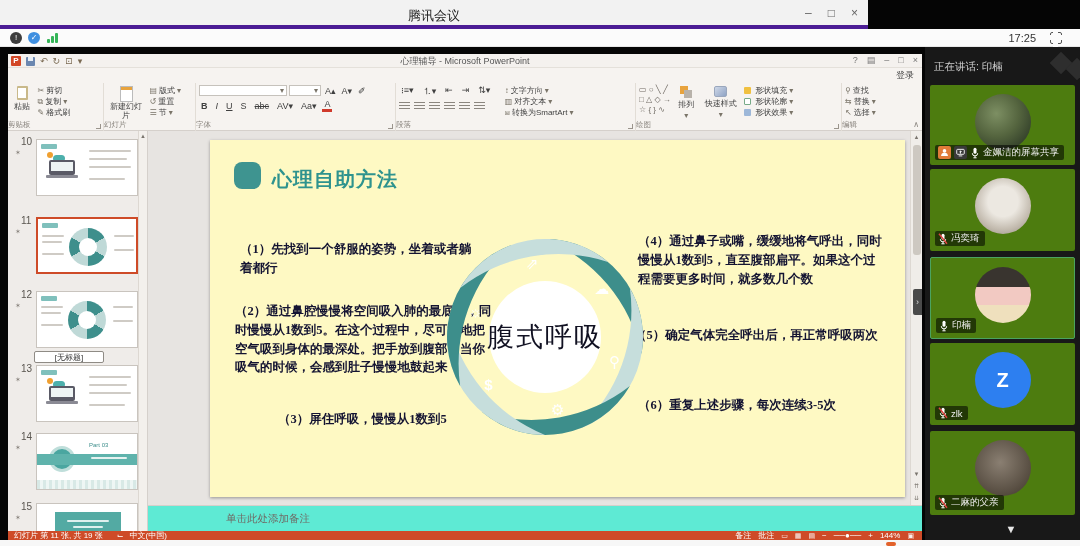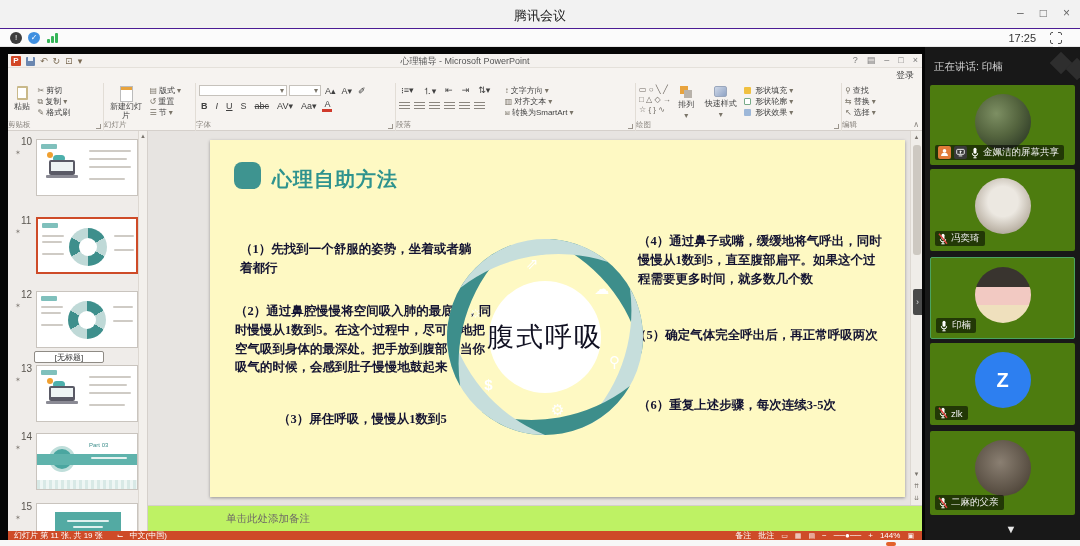--- a/index.html
+++ b/index.html
@@ -1,21 +1,21 @@
 <!DOCTYPE html>
 <html><head>
 <meta charset="utf-8">
 <style>
   *{margin:0;padding:0;box-sizing:border-box}
   html,body{width:1080px;height:546px;overflow:hidden;background:#000;
     font-family:"Liberation Sans","DejaVu Sans",sans-serif}
   #stage{position:relative;width:1080px;height:546px;background:#050505;overflow:hidden}
 
   
-  .tm-bar{position:absolute;left:0;top:0;width:1080px;height:29px;background:#f2f2f2;border-bottom:1px solid #4c1d95}
+  .tm-bar{position:absolute;left:0;top:0;width:868px;height:29px;background:#f2f2f2;border-bottom:4px solid #4c1d95}
   .tm-title{position:absolute;left:0;right:0;top:7px;text-align:center;font-size:13px;color:#222}
   .winctl{position:absolute;right:10px;top:6px;display:flex;gap:16px;color:#666;font-size:12px}
   .winctl span{cursor:default}
   .tm-sub{position:absolute;left:0;top:29px;width:1080px;height:18px;background:#fbfbfb;border-bottom:1px solid #e7e7e7}
   .tm-ico{position:absolute;top:3px;width:12px;height:12px;border-radius:50%}
   .ico-info{left:10px;background:#3d3d3d;color:#fff;font-size:8px;line-height:12px;text-align:center}
   .ico-shield{left:28px;background:#3f8fe0;border-radius:50% 50% 50% 50%/45% 45% 55% 55%;color:#fff;font-size:8px;line-height:12px;text-align:center}
   .bars{position:absolute;left:47px;top:4px;width:14px;height:10px}
   .bars i{position:absolute;bottom:0;width:3px;background:#35b558;border-radius:1px}
   .bars i:nth-child(1){left:0;height:4px}.bars i:nth-child(2){left:4px;height:7px}.bars i:nth-child(3){left:8px;height:10px}
@@ -82,21 +82,21 @@
   .tscroll{position:absolute;right:0;top:0;width:9px;height:400px;background:#f3f0ec;border-left:1px solid #ddd8d2}
   .tscroll .up{position:absolute;top:2px;left:0;right:0;text-align:center;font-size:6px;color:#7a756e}
 
   
   .p-main{position:absolute;left:140px;top:77px;width:774px;height:374px;background:#e7e4e1}
   .slide{position:absolute;left:62px;top:9px;width:695px;height:357px;background:#fef9c3;box-shadow:0 1px 3px rgba(0,0,0,.35)}
   .s-title-ico{position:absolute;left:24px;top:22px;width:27px;height:27px;background:#3e9490;border-radius:8px}
   .s-title{position:absolute;left:62px;top:26px;font-size:20px;font-weight:bold;color:#2e938e;letter-spacing:1px}
   .pt{position:absolute;font-family:"Liberation Serif","DejaVu Serif",serif;font-weight:bold;font-size:12.5px;line-height:1.5;color:#141432}
   .swirlbox{position:absolute;left:215px;top:77px;width:240px;height:240px}
-  .notesbar{position:absolute;left:140px;top:451px;width:774px;height:26px;background:#bef264;border-top:1px solid #d5d0cb}
+  .notesbar{position:absolute;left:140px;top:451px;width:774px;height:26px;background:#5eead4;border-top:1px solid #d5d0cb}
   .notesbar span{position:absolute;left:78px;top:6px;font-size:10.5px;color:#6f6b66}
   .vscroll{position:absolute;left:762px;top:0;width:12px;height:374px;background:#f0ede9;border-left:1px solid #ddd8d2}
   .vscroll .a{position:absolute;left:0;right:0;text-align:center;font-size:6px;color:#7a756e;height:10px;line-height:10px}
   .vthumb{position:absolute;left:2px;top:14px;width:8px;height:110px;background:#cdc8c1;border-radius:3px}
 
   
   .p-status{position:absolute;left:0;top:477px;width:914px;height:9px;background:#ce4b28;color:#fff;font-size:8px;line-height:9px;display:flex;overflow:hidden}
   .p-status .l{padding-left:6px;white-space:nowrap}
   .p-status .sp{flex:1}
   .p-status .r{display:flex;gap:7px;padding-right:8px;white-space:nowrap;align-items:center}

